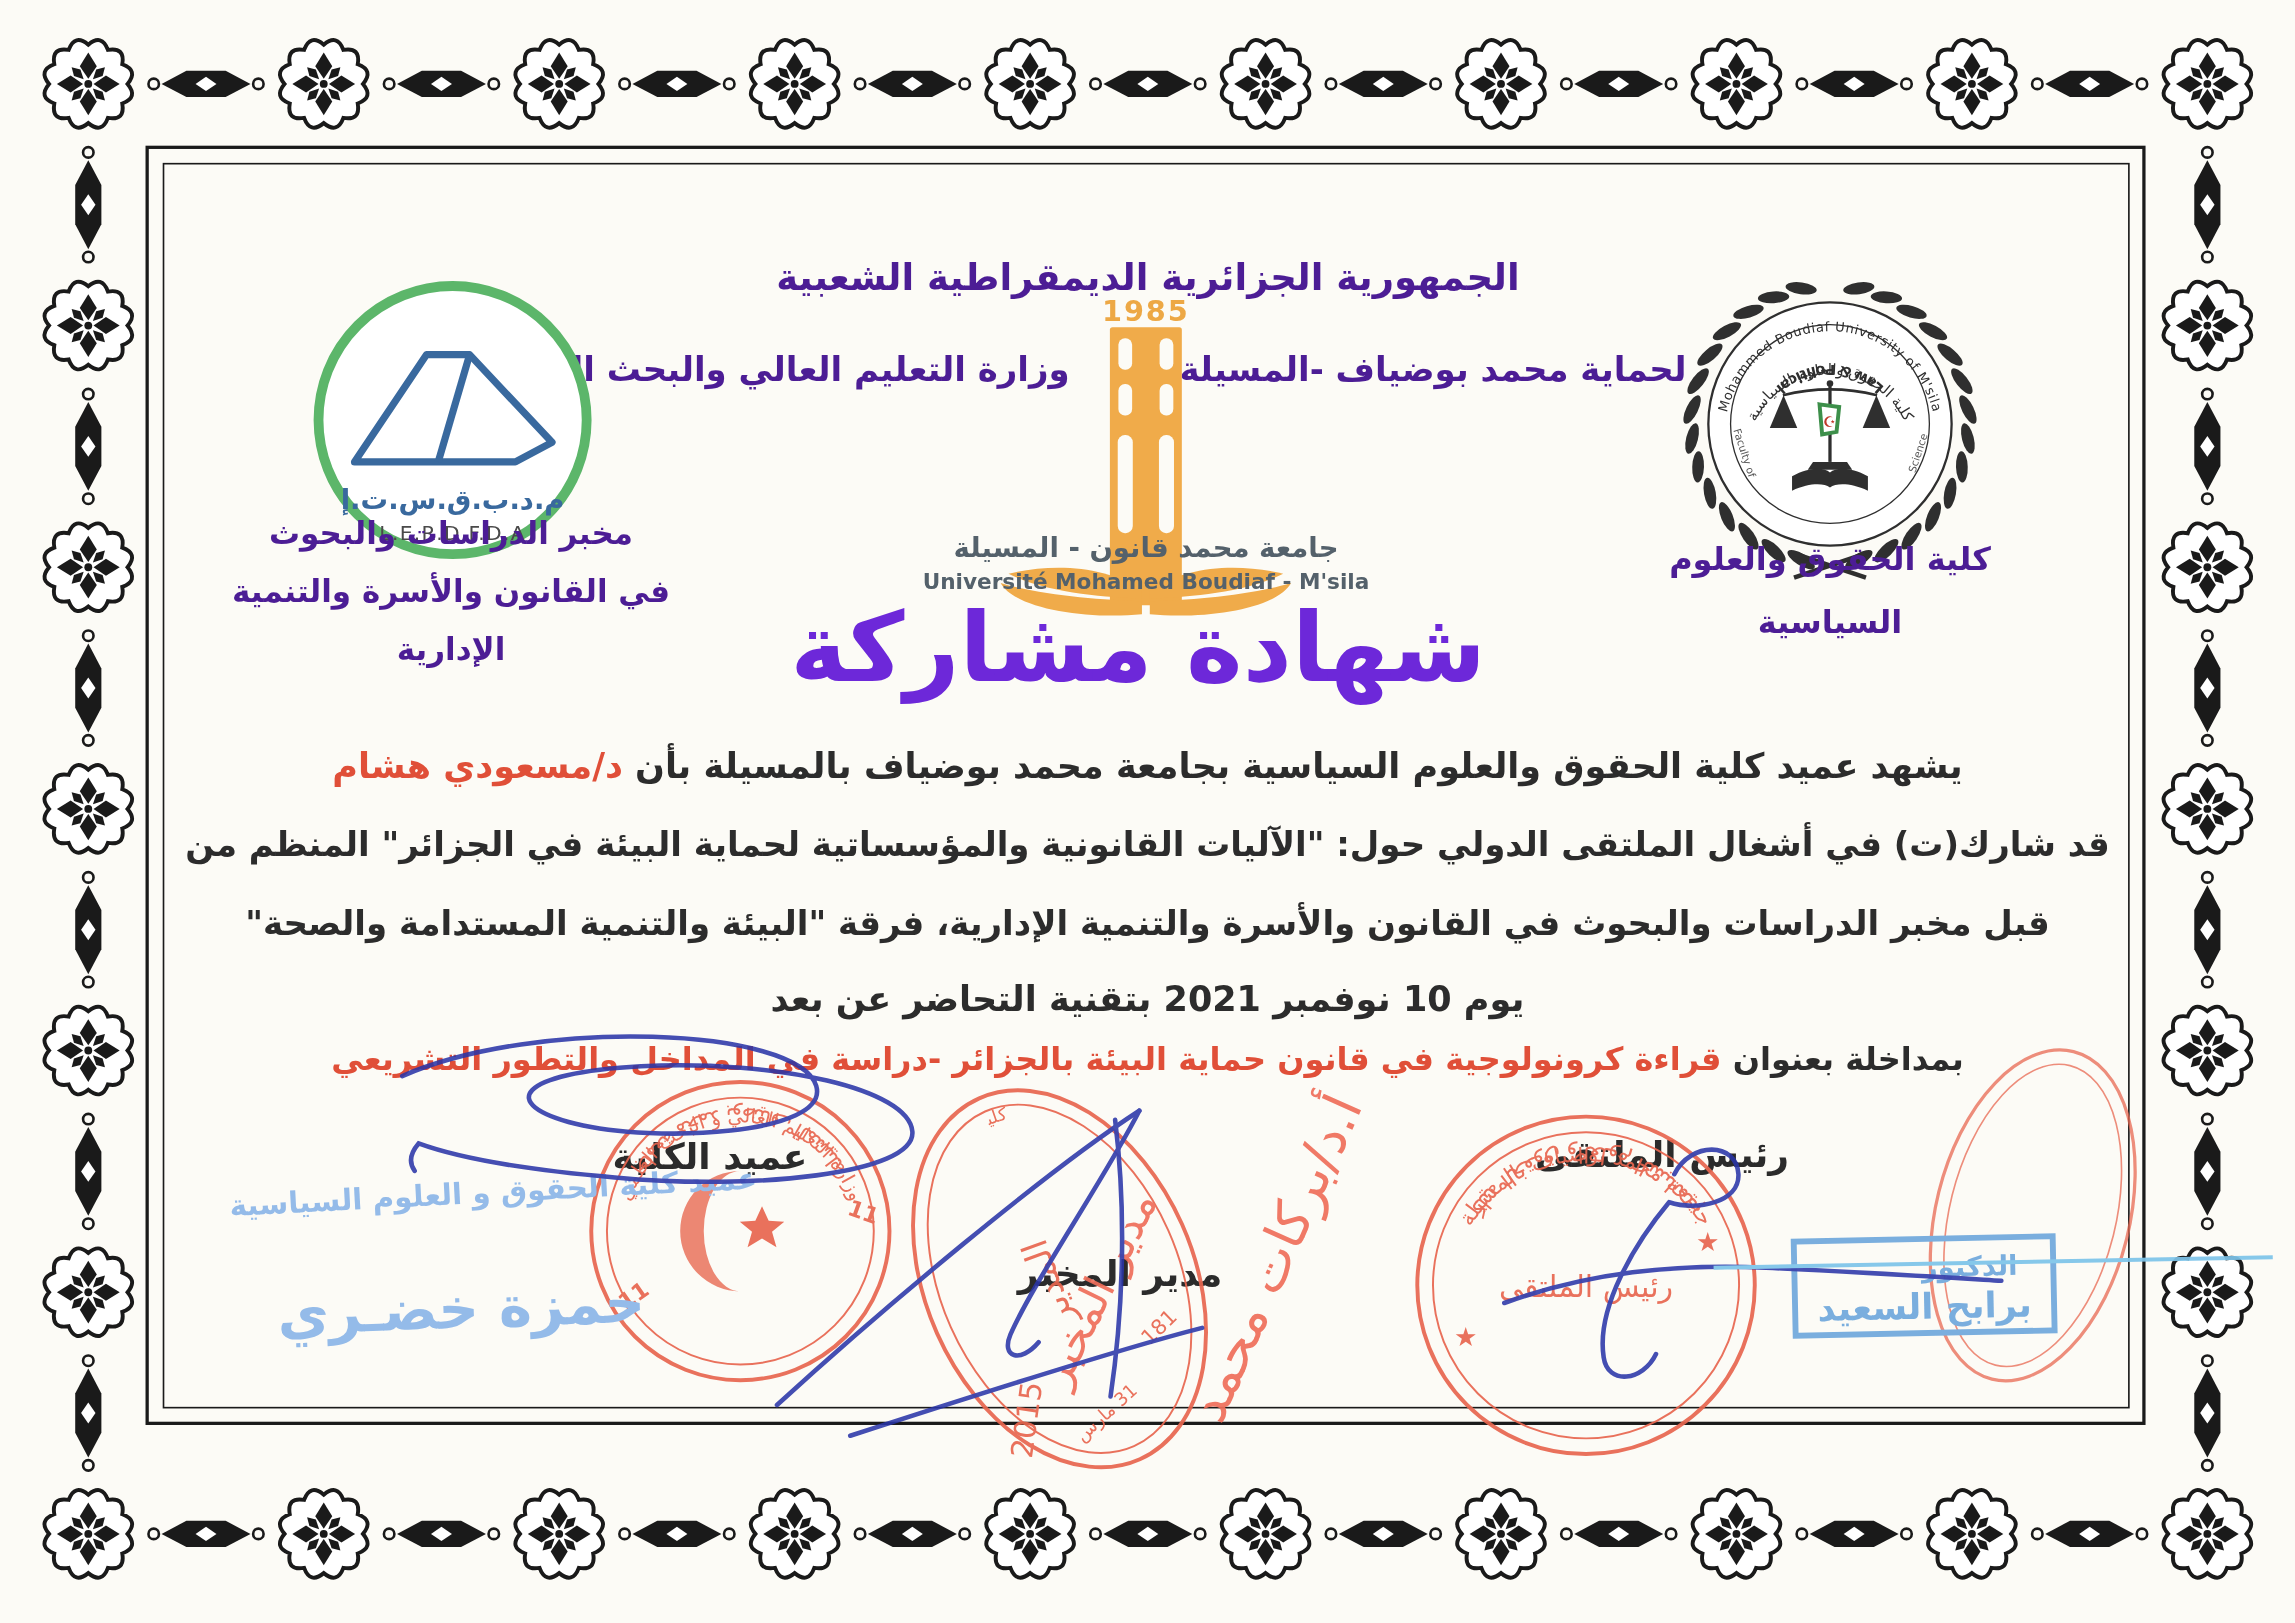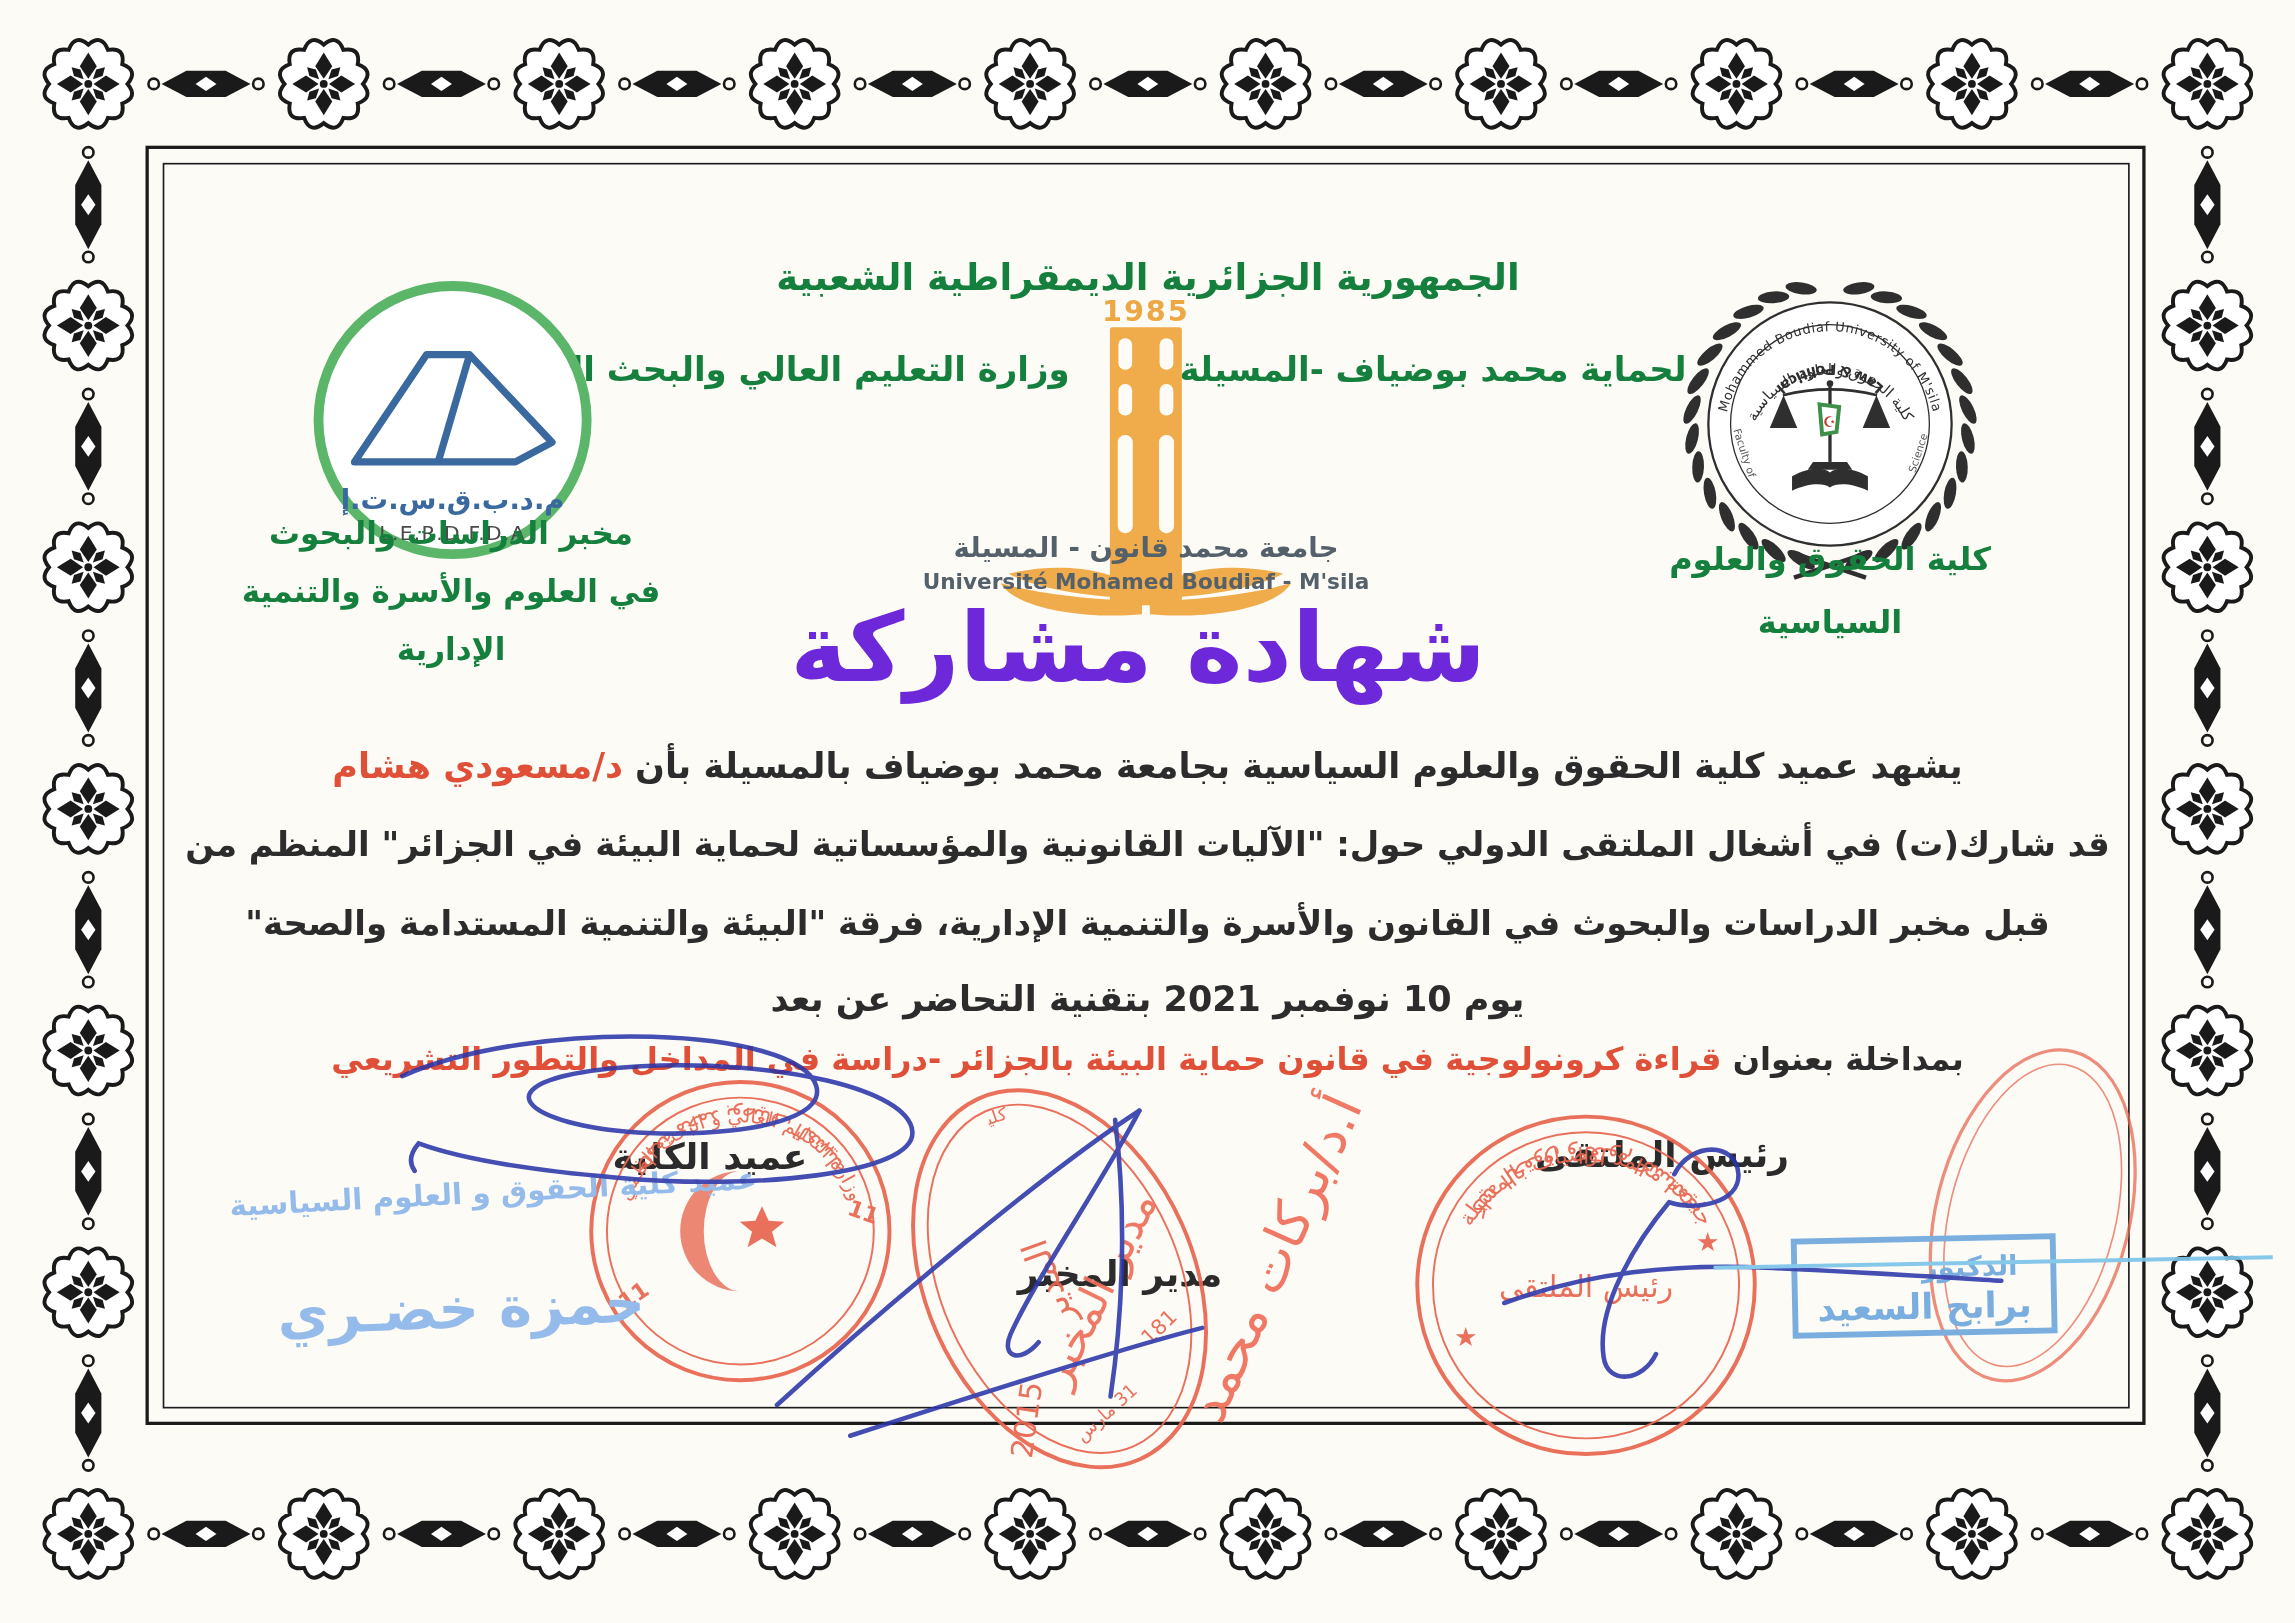--- a/index.html
+++ b/index.html
@@ -5,21 +5,21 @@
   html,body{margin:0;padding:0;background:#e8e6e0;}
   .page{
     position:relative;width:2295px;height:1623px;background:#fcfbf6;overflow:hidden;
     font-family:"DejaVu Sans",sans-serif;
   }
   .abs{position:absolute;}
   .ctr{transform:translateX(-50%);white-space:nowrap;}
   .ar{direction:rtl;}
   .red{color:#e04f38;margin-top:28px;}
   svg{position:absolute;left:0;top:0;}
-  .hdr{font-weight:bold;color:#15803d;}
+  .hdr{font-weight:bold;color:#4c1d95;}
   .body-line{font-weight:bold;color:#2c2c2c;text-align:center;width:100%;left:0;}
   .sig-label{font-weight:bold;color:#2b2b2b;}
 </style>
 </head>
 <body>
 
 <div class="page">
 
   <svg id="border-svg" width="2295" height="1623" viewBox="0 0 3509 2481">
       <rect x="225" y="225" width="3053" height="1951" fill="none" stroke="#1a1a1a" stroke-width="5"></rect>
@@ -672,21 +672,21 @@
         <line x1="-55" y1="235" x2="55" y2="198"></line>
           <line x1="55" y1="235" x2="-55" y2="198"></line>
       </g>
     </g>
   </svg>
 
   <div class="abs ctr ar" style="left:1146px;top:531px;font-size:27.5px;font-weight:bold;color:#54616b;">جامعة محمد قانون - المسيلة</div>
   <div class="abs ctr" style="left:1146px;top:569px;font-size:21.6px;font-weight:bold;color:#54616b;">Université Mohamed Boudiaf - M'sila</div>
 
   <div class="abs ctr ar hdr" style="left:451px;top:515px;font-size:31px;">مخبر الدراسات والبحوث</div>
-  <div class="abs ctr ar hdr" style="left:451px;top:573px;font-size:31px;">في العلوم والأسرة والتنمية</div>
+  <div class="abs ctr ar hdr" style="left:451px;top:573px;font-size:31px;">في القانون والأسرة والتنمية</div>
   <div class="abs ctr ar hdr" style="left:451px;top:631px;font-size:31px;">الإدارية</div>
 
   <div class="abs ctr ar hdr" style="left:1830px;top:540px;font-size:32px;">كلية الحقوق والعلوم</div>
   <div class="abs ctr ar hdr" style="left:1830px;top:603px;font-size:32px;">السياسية</div>
 
   <div class="abs ctr ar" style="left:1138px;top:592px;font-size:96px;font-weight:bold;color:#6d28d9;">شهادة مشاركة</div>
 
   <div class="abs ar body-line" style="top:746px;font-size:35px;">
     <span>يشهد عميد كلية الحقوق والعلوم السياسية بجامعة محمد بوضياف بالمسيلة بأن </span><span class="red">د/مسعودي هشام</span>
   </div>

